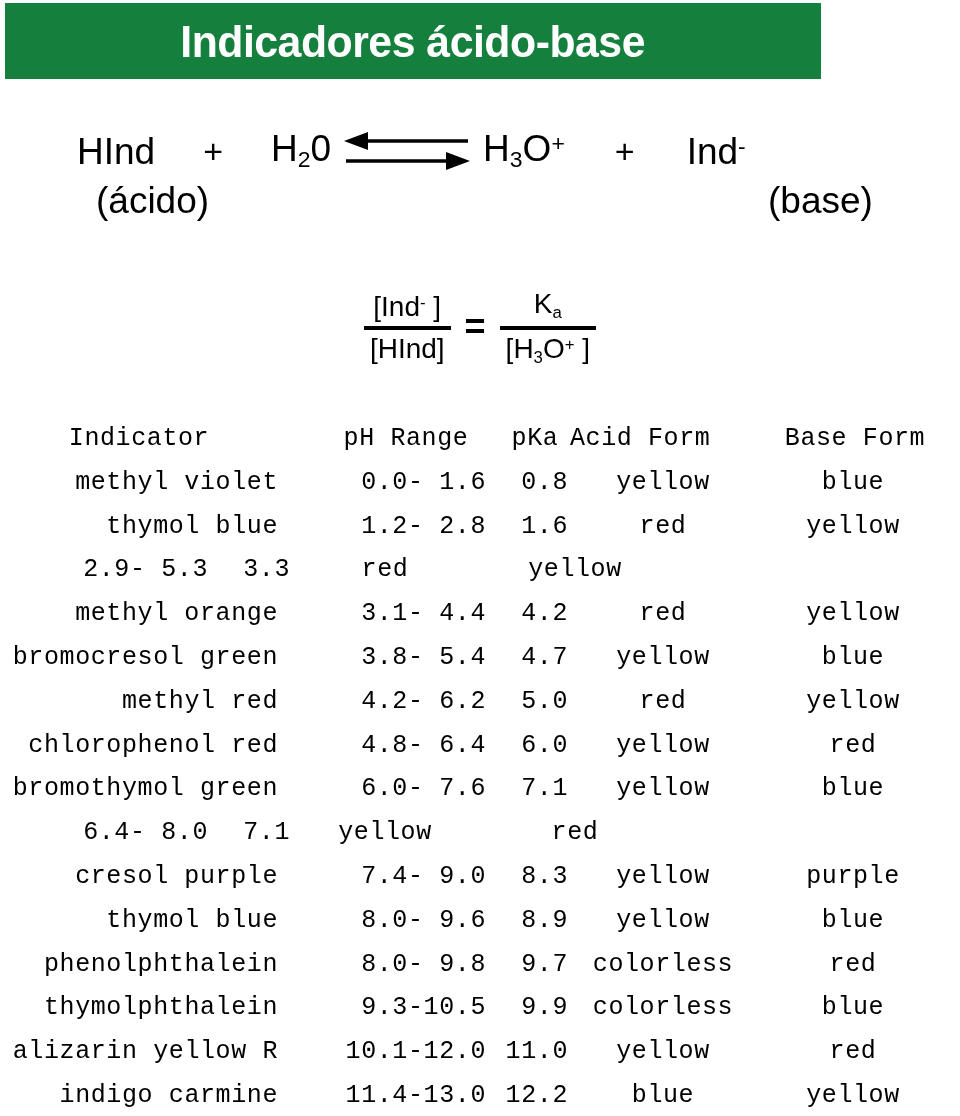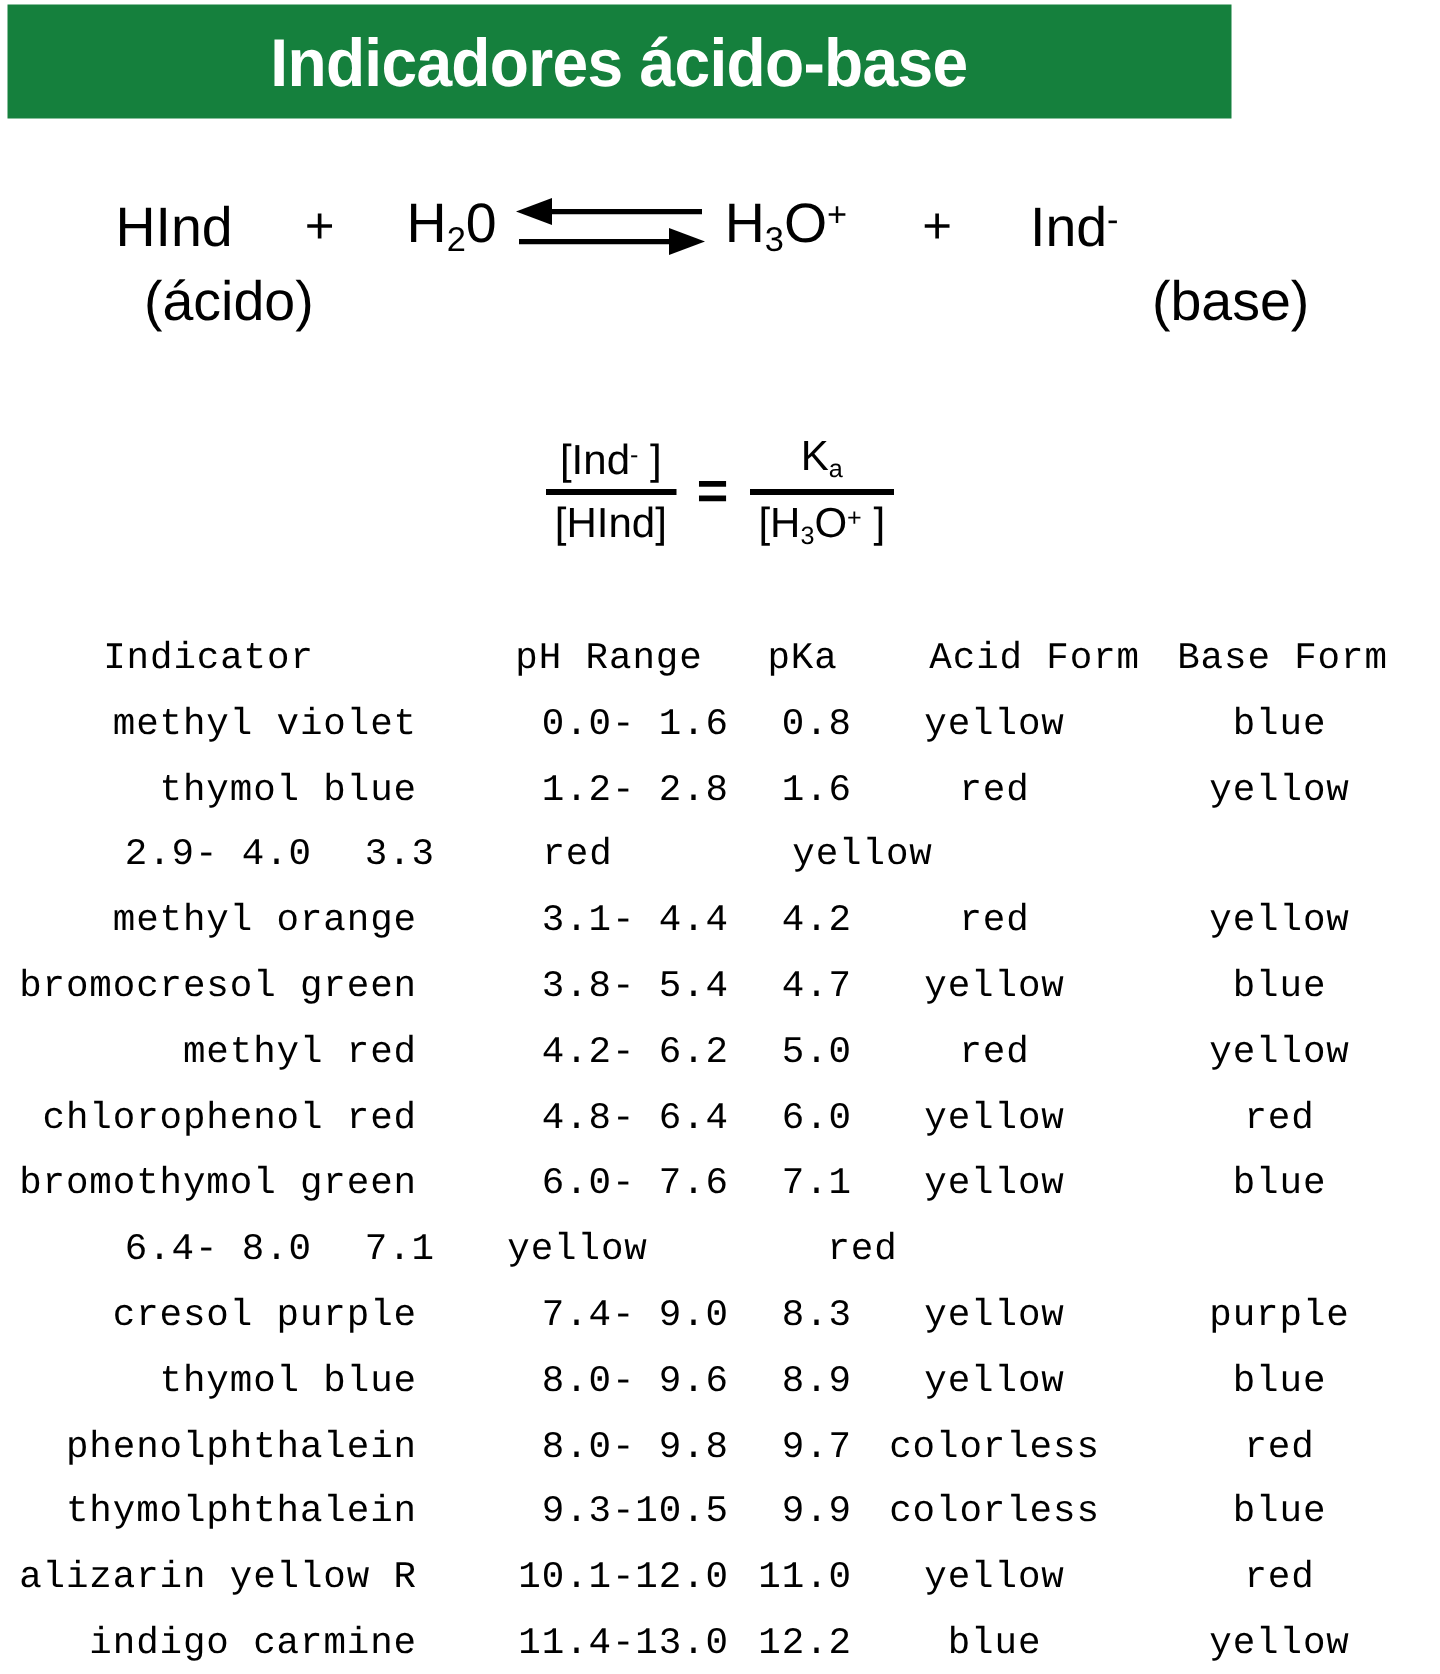--- a/index.html
+++ b/index.html
@@ -200,21 +200,21 @@
     width: 190px;
     text-align: center;
     flex: none;
   }
   #table-header {
     font-weight: normal;
   }
   #table-header .col-indicator { text-align: center; padding-right: 34px; }
   #table-header .col-range     { text-align: center; padding-left: 0; }
   #table-header .col-pka       { text-align: center; padding-left: 0; width: 70px; }
-  #table-header .col-acid      { text-align: right; }
+  #table-header .col-acid      { text-align: left; }
   #table-header .col-base      { text-align: center; }
 </style>
 </head>
 <body>
 
 <div id="title-banner">
   <span id="title-text">Indicadores ácido-base</span>
 </div>
 
 <div id="equation-block">
@@ -267,21 +267,21 @@
   <div class="tbl-row" id="table-header">
     <span class="col-indicator">Indicator</span>
     <span class="col-range">pH Range</span>
     <span class="col-pka">pKa</span>
     <span class="col-acid">Acid Form</span>
     <span class="col-base">Base Form</span>
   </div>
   <div id="table-body">
       <div class="tbl-row"><span class="col-indicator">methyl violet</span><span class="col-range"> 0.0- 1.6</span><span class="col-pka"> 0.8</span><span class="col-acid">yellow</span><span class="col-base">blue</span></div>
       <div class="tbl-row"><span class="col-indicator">thymol blue</span><span class="col-range"> 1.2- 2.8</span><span class="col-pka"> 1.6</span><span class="col-acid">red</span><span class="col-base">yellow</span></div>
-      <div class="tbl-row"><span class="col-range"> 2.9- 4.0</span><span class="col-pka"> 3.3</span><span class="col-acid">red</span><span class="col-base">yellow</span></div>
+      <div class="tbl-row"><span class="col-range"> 2.9- 5.3</span><span class="col-pka"> 3.3</span><span class="col-acid">red</span><span class="col-base">yellow</span></div>
       <div class="tbl-row"><span class="col-indicator">methyl orange</span><span class="col-range"> 3.1- 4.4</span><span class="col-pka"> 4.2</span><span class="col-acid">red</span><span class="col-base">yellow</span></div>
       <div class="tbl-row"><span class="col-indicator">bromocresol green</span><span class="col-range"> 3.8- 5.4</span><span class="col-pka"> 4.7</span><span class="col-acid">yellow</span><span class="col-base">blue</span></div>
       <div class="tbl-row"><span class="col-indicator">methyl red</span><span class="col-range"> 4.2- 6.2</span><span class="col-pka"> 5.0</span><span class="col-acid">red</span><span class="col-base">yellow</span></div>
       <div class="tbl-row"><span class="col-indicator">chlorophenol red</span><span class="col-range"> 4.8- 6.4</span><span class="col-pka"> 6.0</span><span class="col-acid">yellow</span><span class="col-base">red</span></div>
       <div class="tbl-row"><span class="col-indicator">bromothymol green</span><span class="col-range"> 6.0- 7.6</span><span class="col-pka"> 7.1</span><span class="col-acid">yellow</span><span class="col-base">blue</span></div>
       <div class="tbl-row"><span class="col-range"> 6.4- 8.0</span><span class="col-pka"> 7.1</span><span class="col-acid">yellow</span><span class="col-base">red</span></div>
       <div class="tbl-row"><span class="col-indicator">cresol purple</span><span class="col-range"> 7.4- 9.0</span><span class="col-pka"> 8.3</span><span class="col-acid">yellow</span><span class="col-base">purple</span></div>
       <div class="tbl-row"><span class="col-indicator">thymol blue</span><span class="col-range"> 8.0- 9.6</span><span class="col-pka"> 8.9</span><span class="col-acid">yellow</span><span class="col-base">blue</span></div>
       <div class="tbl-row"><span class="col-indicator">phenolphthalein</span><span class="col-range"> 8.0- 9.8</span><span class="col-pka"> 9.7</span><span class="col-acid">colorless</span><span class="col-base">red</span></div>
       <div class="tbl-row"><span class="col-indicator">thymolphthalein</span><span class="col-range"> 9.3-10.5</span><span class="col-pka"> 9.9</span><span class="col-acid">colorless</span><span class="col-base">blue</span></div>

